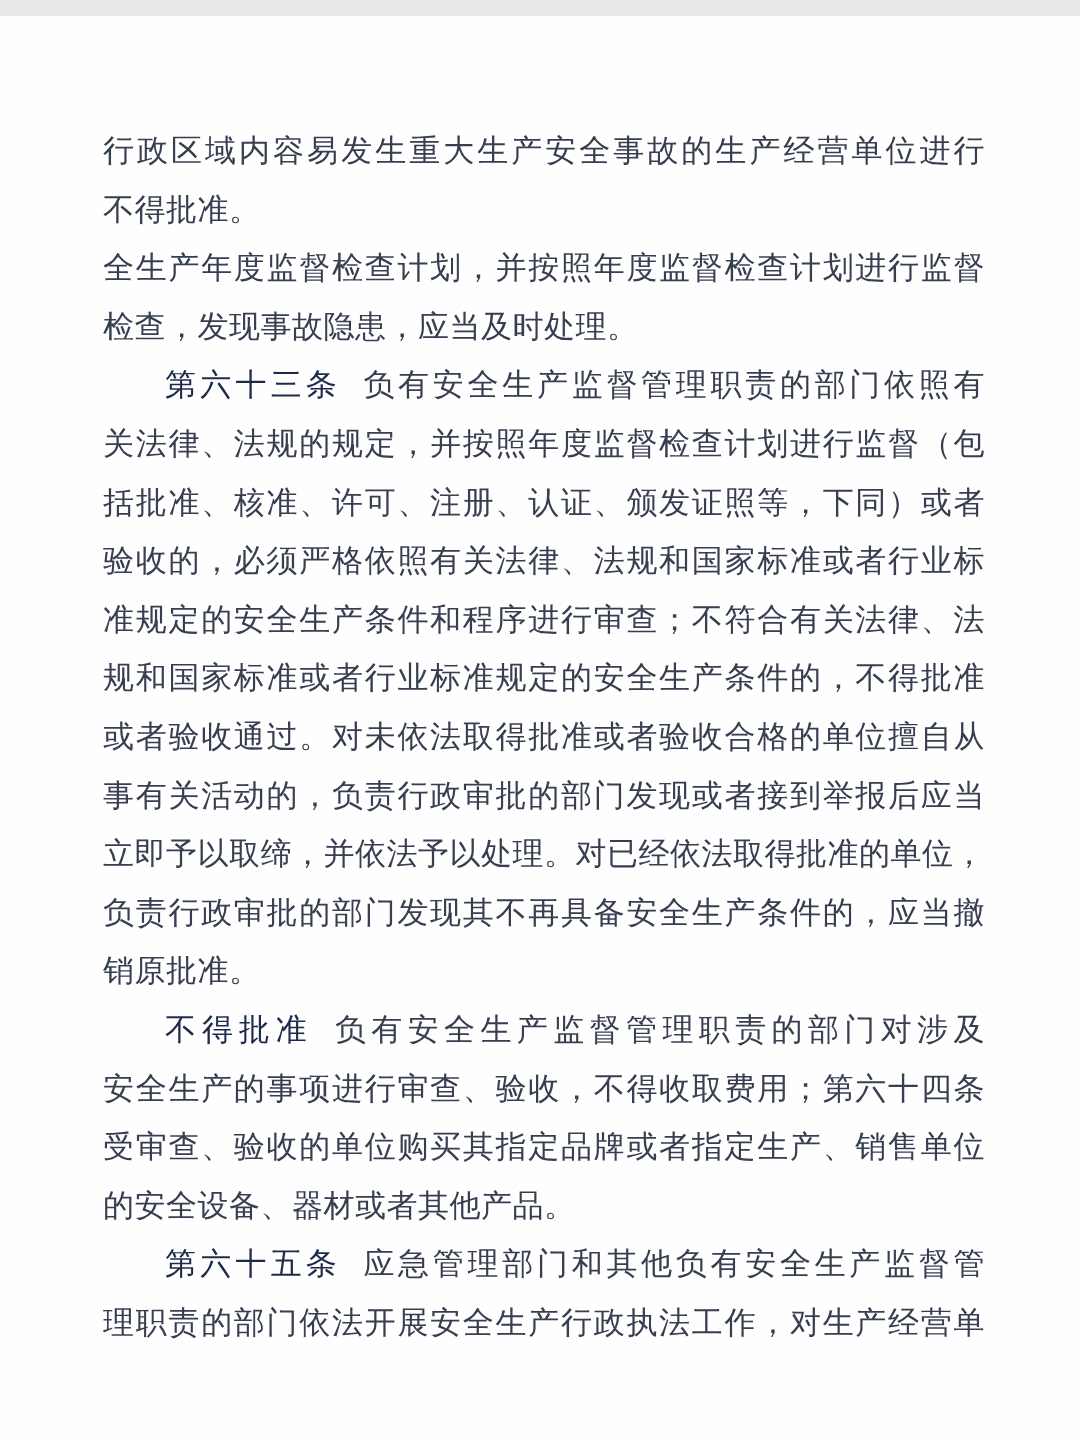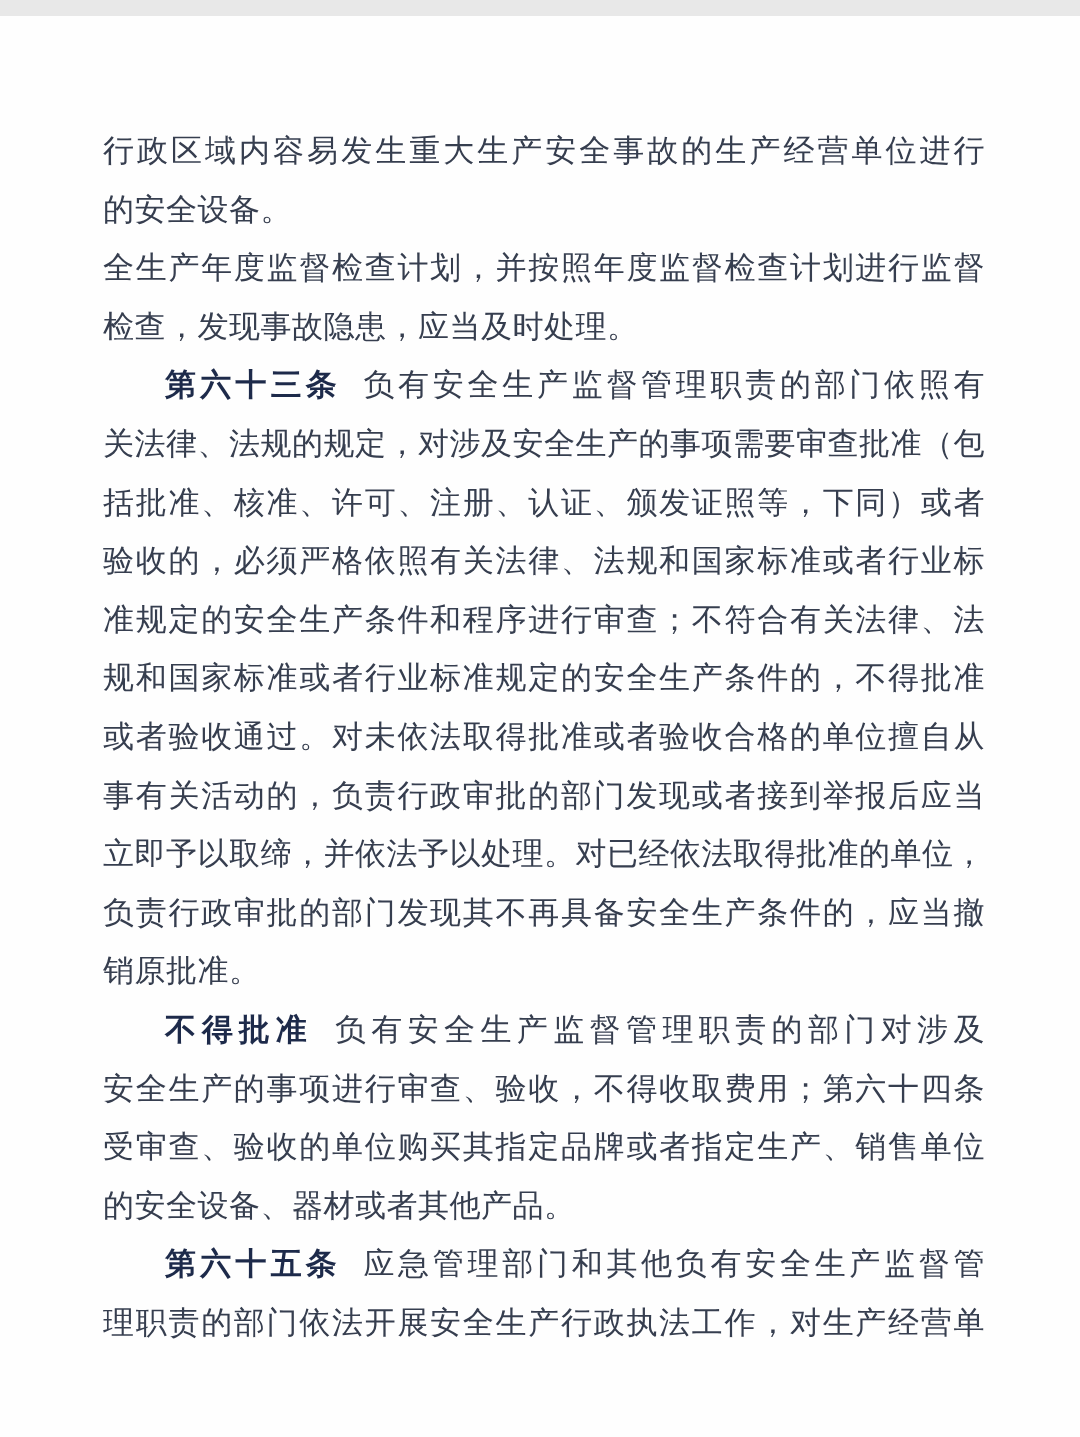--- a/index.html
+++ b/index.html
@@ -35,39 +35,39 @@
     letter-spacing: 0.5px;
   }
   .line.end {
     text-align-last: left;
   }
   .line.indent {
     padding-left: 62px;
   }
   .article-no {
     font-family: "Liberation Sans", "DejaVu Sans", sans-serif;
-    font-weight: 700;
+    font-weight: 400;
     color: #1d2a4a;
     margin-right: 0.72em;
     letter-spacing: 1px;
   }
 </style>
 </head>
 <body>
 
 <div class="page">
   <div class="text-block">
 
     <div class="line"><span>行政区域内容易发生重大生产安全事故的生产经营单位进行</span></div>
-    <div class="line end"><span>的安全设备。</span></div>
+    <div class="line end"><span>不得批准。</span></div>
     <div class="line"><span>全生产年度监督检查计划，并按照年度监督检查计划进行监督</span></div>
     <div class="line end"><span>检查，发现事故隐患，应当及时处理。</span></div>
 
     <div class="line indent"><span class="article-no">第六十三条</span><span>负有安全生产监督管理职责的部门依照有</span></div>
-    <div class="line"><span>关法律、法规的规定，对涉及安全生产的事项需要审查批准（包</span></div>
+    <div class="line"><span>关法律、法规的规定，并按照年度监督检查计划进行监督（包</span></div>
     <div class="line"><span>括批准、核准、许可、注册、认证、颁发证照等，下同）或者</span></div>
     <div class="line"><span>验收的，必须严格依照有关法律、法规和国家标准或者行业标</span></div>
     <div class="line"><span>准规定的安全生产条件和程序进行审查；不符合有关法律、法</span></div>
     <div class="line"><span>规和国家标准或者行业标准规定的安全生产条件的，不得批准</span></div>
     <div class="line"><span>或者验收通过。对未依法取得批准或者验收合格的单位擅自从</span></div>
     <div class="line"><span>事有关活动的，负责行政审批的部门发现或者接到举报后应当</span></div>
     <div class="line"><span>立即予以取缔，并依法予以处理。对已经依法取得批准的单位，</span></div>
     <div class="line"><span>负责行政审批的部门发现其不再具备安全生产条件的，应当撤</span></div>
     <div class="line end"><span>销原批准。</span></div>
 

